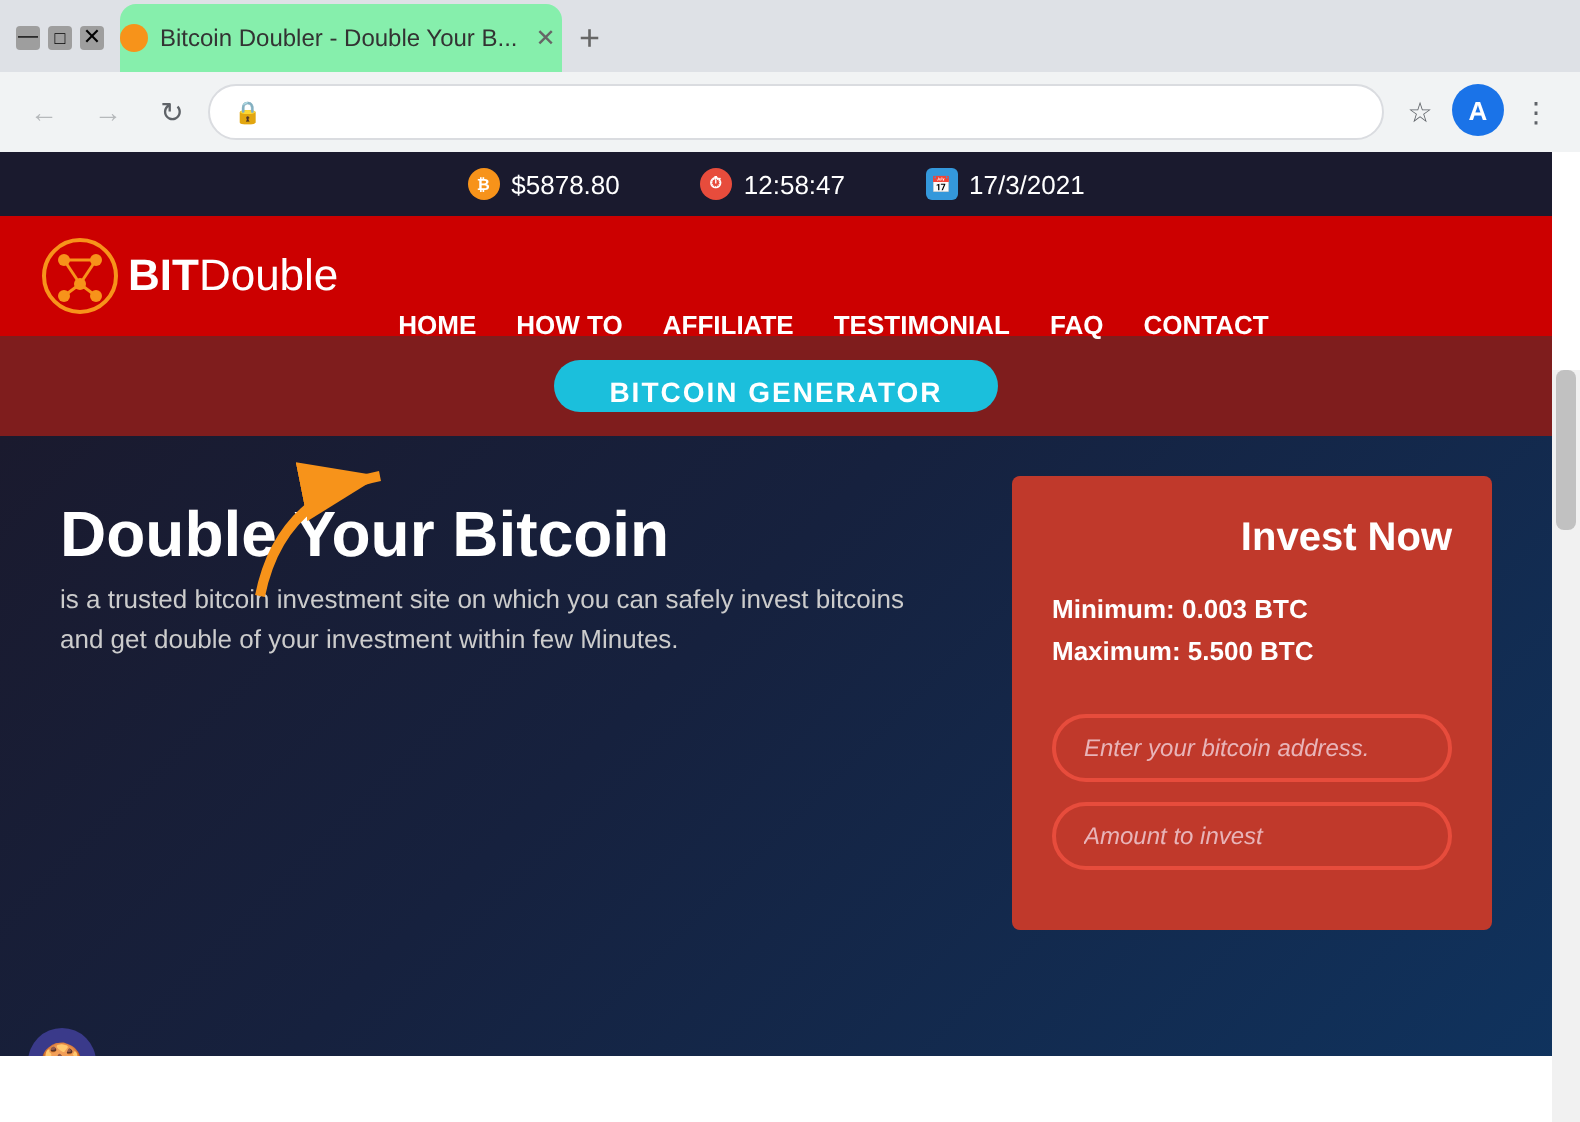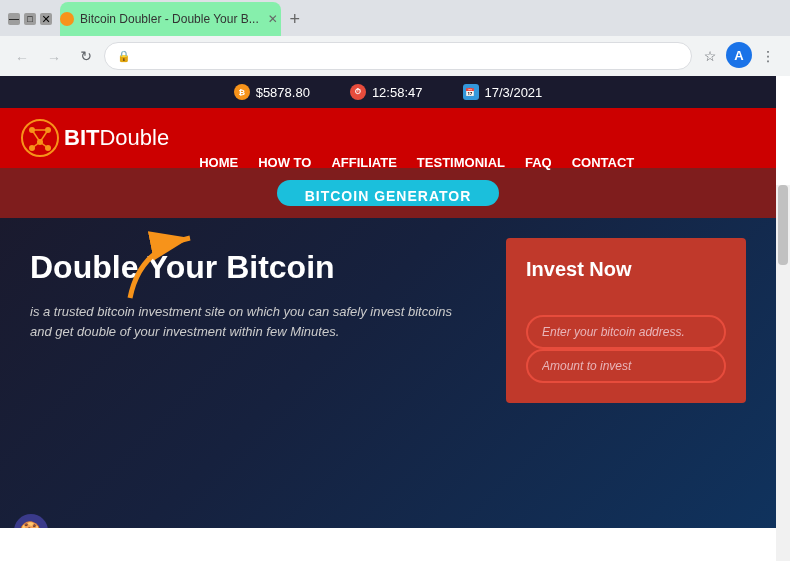--- a/index.html
+++ b/index.html
@@ -242,60 +242,60 @@
 
     .hero-left {
       flex: 1;
       padding: 30px 30px 20px;
     }
     .hero-title {
       color: #fff;
       font-size: 32px;
       font-weight: 900;
       line-height: 1.2;
-      margin-bottom: 16px;
+      margin-bottom: 4px;
     }
     .hero-subtitle {
       color: #ccc;
       font-size: 13px;
       line-height: 1.5;
-      font-style: italic;
     }
 
     
     .invest-card {
       background: #c0392b;
       width: 240px;
       margin: 20px 30px 20px 0;
       border-radius: 4px;
       padding: 20px;
       flex-shrink: 0;
     }
     .invest-title {
       color: #fff;
       font-size: 20px;
       font-weight: bold;
-      text-align: left;
+      text-align: right;
       margin-bottom: 16px;
     }
     .invest-row {
       color: #fff;
       font-size: 13px;
       font-weight: bold;
       margin-bottom: 6px;
     }
     .invest-input {
       width: 100%;
       border: 2px solid #e74c3c;
       border-radius: 20px;
       padding: 8px 14px;
       background: transparent;
       color: #e8b4b8;
       font-size: 12px;
       font-style: italic;
+      margin-bottom: 10px;
       outline: none;
     }
     .invest-input::placeholder { color: #e8b4b8; }
 
     
     .cookie-badge {
       position: absolute;
       bottom: 30px;
       left: 14px;
       width: 34px;
@@ -421,20 +421,22 @@
 
         <div class="hero-left">
           <h1 class="hero-title">
             <span>Double Your Bitcoin</span><br>
           </h1>
           <p class="hero-subtitle">is a trusted bitcoin investment site on which you can safely invest bitcoins and get double of your investment within few Minutes.</p>
         </div>
 
         <div class="invest-card">
           <div class="invest-title">Invest Now</div>
+          <div class="invest-row">Minimum: 0.003 BTC</div>
+          <div class="invest-row">Maximum: 5.500 BTC</div>
           <br>
           <input class="invest-input" type="text" placeholder="Enter your bitcoin address." style="">
           <input class="invest-input" type="text" placeholder="Amount to invest" style="">
         </div>
 
         <div class="cookie-badge">
           <span>🍪</span>
         </div>
 
       </div>

